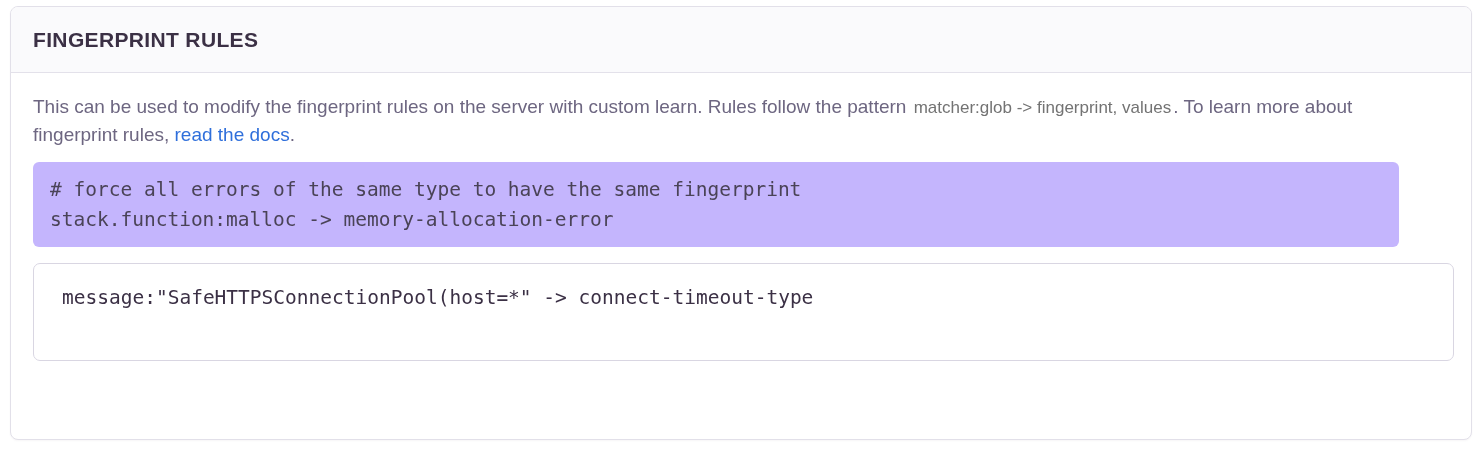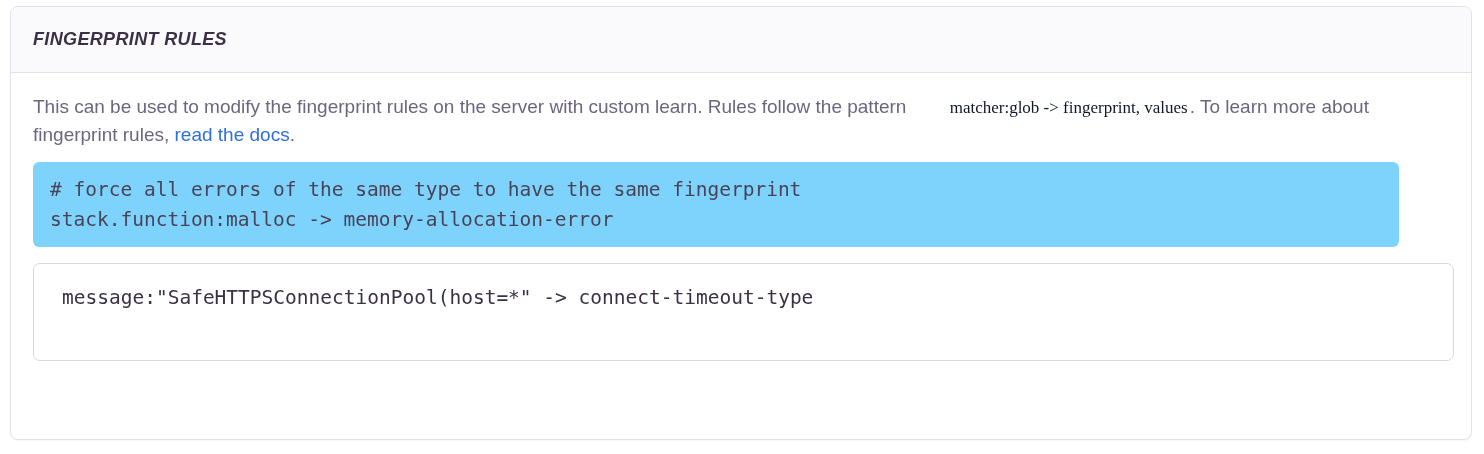--- a/index.html
+++ b/index.html
@@ -33,57 +33,55 @@
     height: 66px;
     box-sizing: border-box;
     background: #fafafc;
     border-bottom: 1px solid #e3e1ea;
     display: flex;
     align-items: center;
     padding: 0 22px;
   }
 
   .panel-title {
-    font-size: 18px;
+    font-size: 21px;
     font-weight: bold;
     letter-spacing: 0.35px;
     color: #3b3045;
     text-transform: uppercase;
-    font-style: italic;
   }
 
   .panel-body {
     padding: 20px 22px 0 22px;
   }
 
   .description {
     font-size: 19px;
     line-height: 27px;
     color: #6d6681;
     margin: 0 0 14px 0;
     max-width: 1350px;
   }
 
   .description .inline-code {
-    font-family: Liberation Serif, serif;
+    font-family: Liberation Sans, sans-serif;
     font-size: 17px;
-    color: #0f172a;
+    color: #737373;
     white-space: nowrap;
     padding: 0 2px;
-    margin-left: 36px;
   }
 
   .doc-link {
     color: #2f6fdb;
     text-decoration: none;
     cursor: pointer;
   }
 
   .code-block {
-    background: #7dd3fc;
+    background: #c4b5fd;
     border-radius: 6px;
     padding: 13px 0 13px 17px;
     margin: 0 0 16px 0;
     width: 1366px;
     box-sizing: border-box;
   }
 
   .code-line {
     font-family: "DejaVu Sans Mono", "Liberation Mono", monospace;
     font-size: 19.5px;

